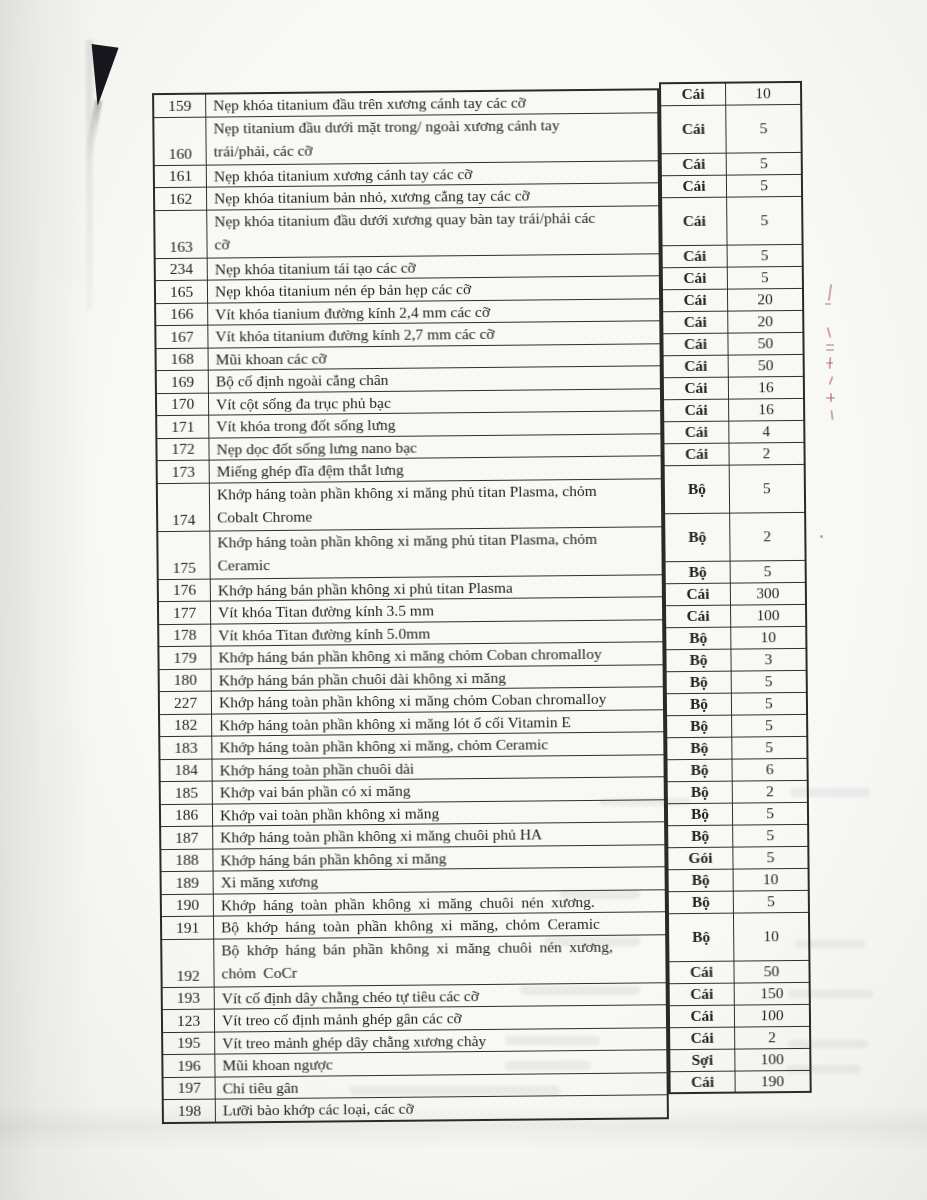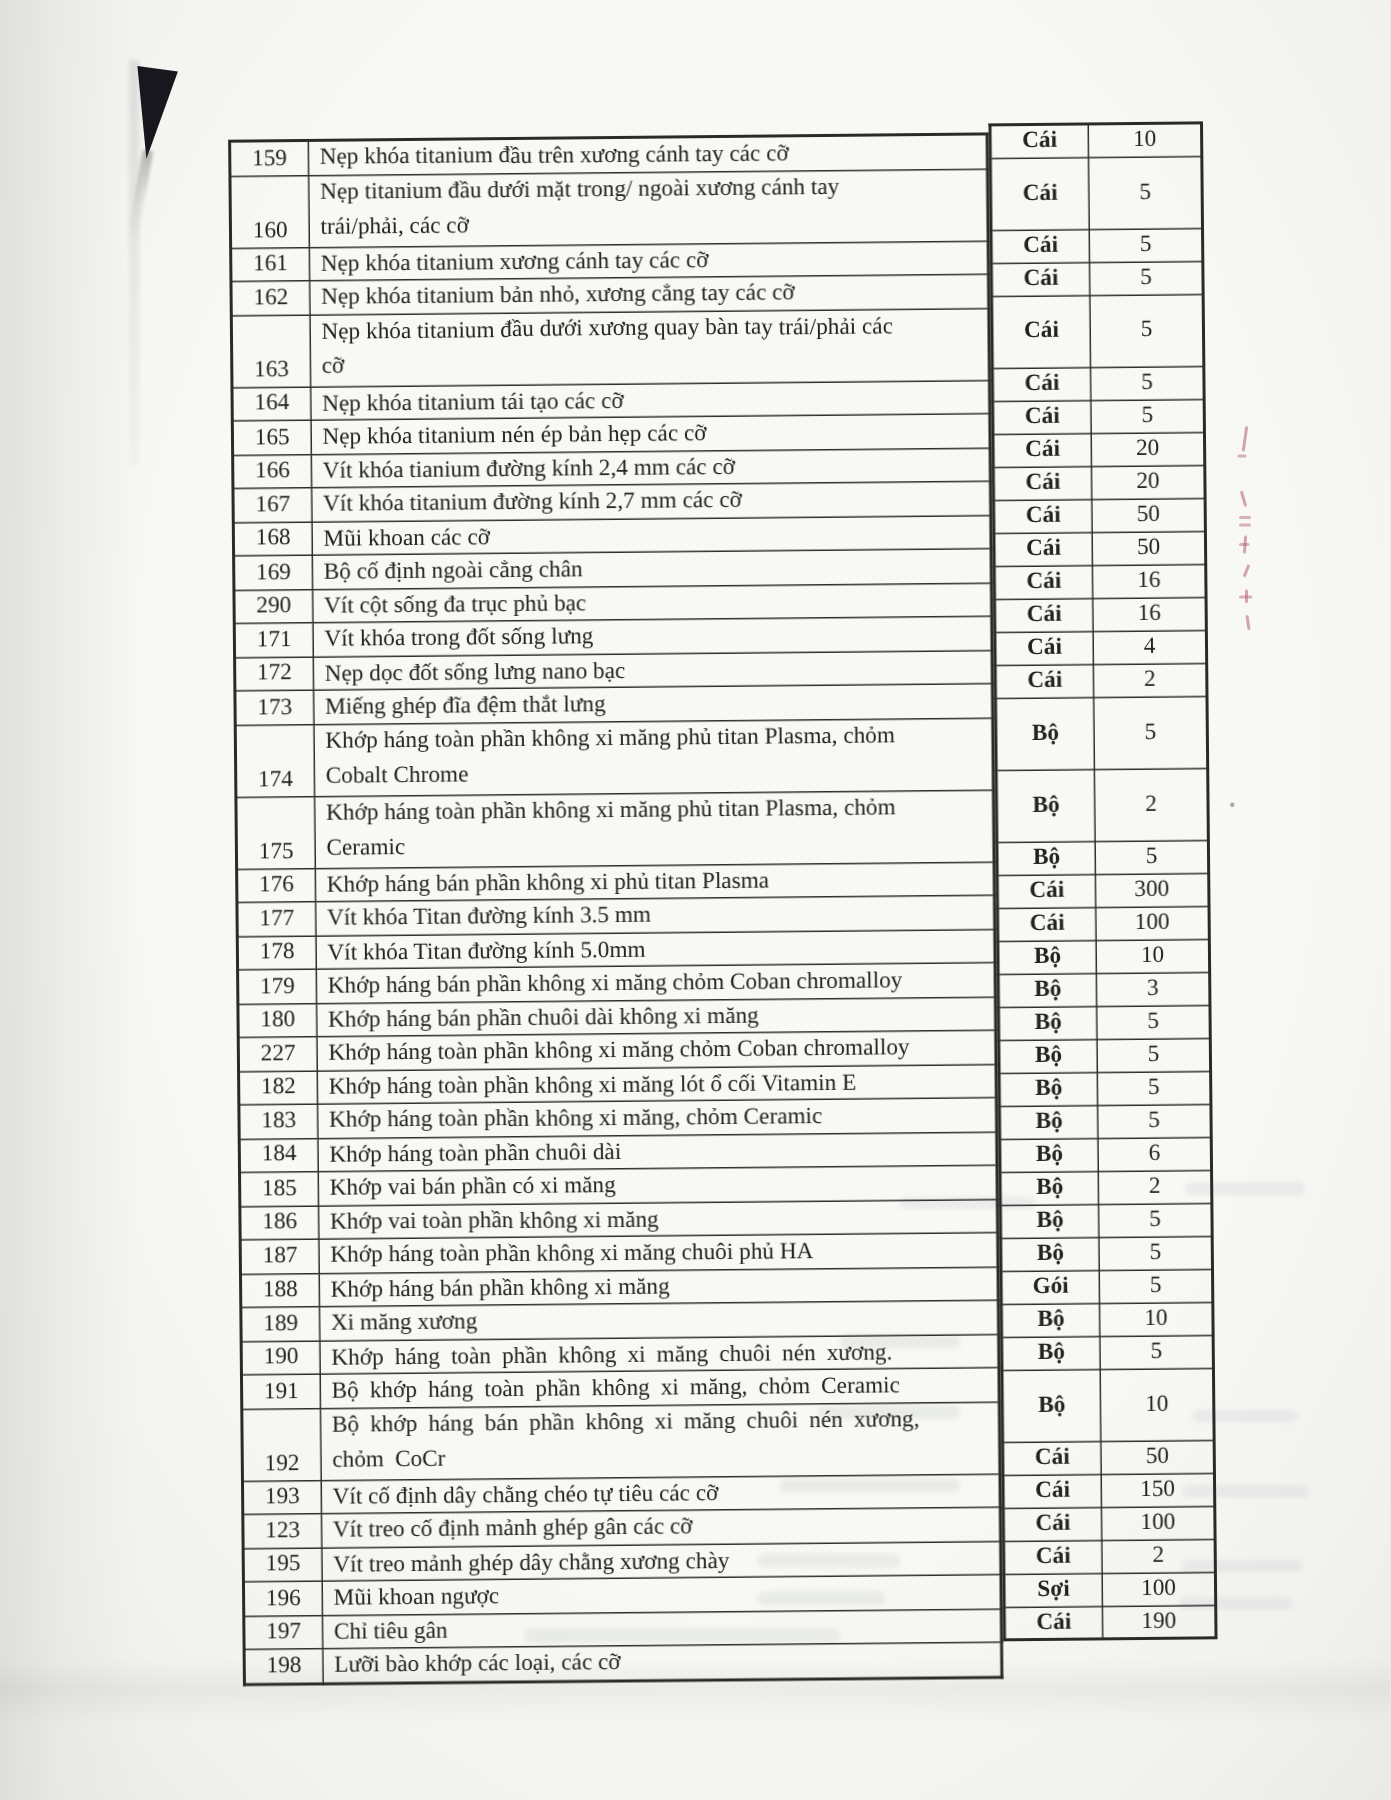--- a/index.html
+++ b/index.html
@@ -149,21 +149,21 @@
             </tr>
             <tr class="row">
               <td class="no">162</td>
               <td class="desc"><span class="l1">Nẹp khóa titanium bản nhỏ, xương cẳng tay các cỡ</span></td>
             </tr>
             <tr class="row tall">
               <td class="no">163</td>
               <td class="desc"><span class="l1">Nẹp khóa titanium đầu dưới xương quay bàn tay trái/phải các</span><span class="l2">cỡ</span></td>
             </tr>
             <tr class="row">
-              <td class="no">164</td>
+              <td class="no">234</td>
               <td class="desc"><span class="l1">Nẹp khóa titanium tái tạo các cỡ</span></td>
             </tr>
             <tr class="row">
               <td class="no">165</td>
               <td class="desc"><span class="l1">Nẹp khóa titanium nén ép bản hẹp các cỡ</span></td>
             </tr>
             <tr class="row">
               <td class="no">166</td>
               <td class="desc"><span class="l1">Vít khóa tianium đường kính 2,4 mm các cỡ</span></td>
             </tr>
@@ -173,21 +173,21 @@
             </tr>
             <tr class="row">
               <td class="no">168</td>
               <td class="desc"><span class="l1">Mũi khoan các cỡ</span></td>
             </tr>
             <tr class="row">
               <td class="no">169</td>
               <td class="desc"><span class="l1">Bộ cố định ngoài cẳng chân</span></td>
             </tr>
             <tr class="row">
-              <td class="no">290</td>
+              <td class="no">170</td>
               <td class="desc"><span class="l1">Vít cột sống đa trục phủ bạc</span></td>
             </tr>
             <tr class="row">
               <td class="no">171</td>
               <td class="desc"><span class="l1">Vít khóa trong đốt sống lưng</span></td>
             </tr>
             <tr class="row">
               <td class="no">172</td>
               <td class="desc"><span class="l1">Nẹp dọc đốt sống lưng nano bạc</span></td>
             </tr>

